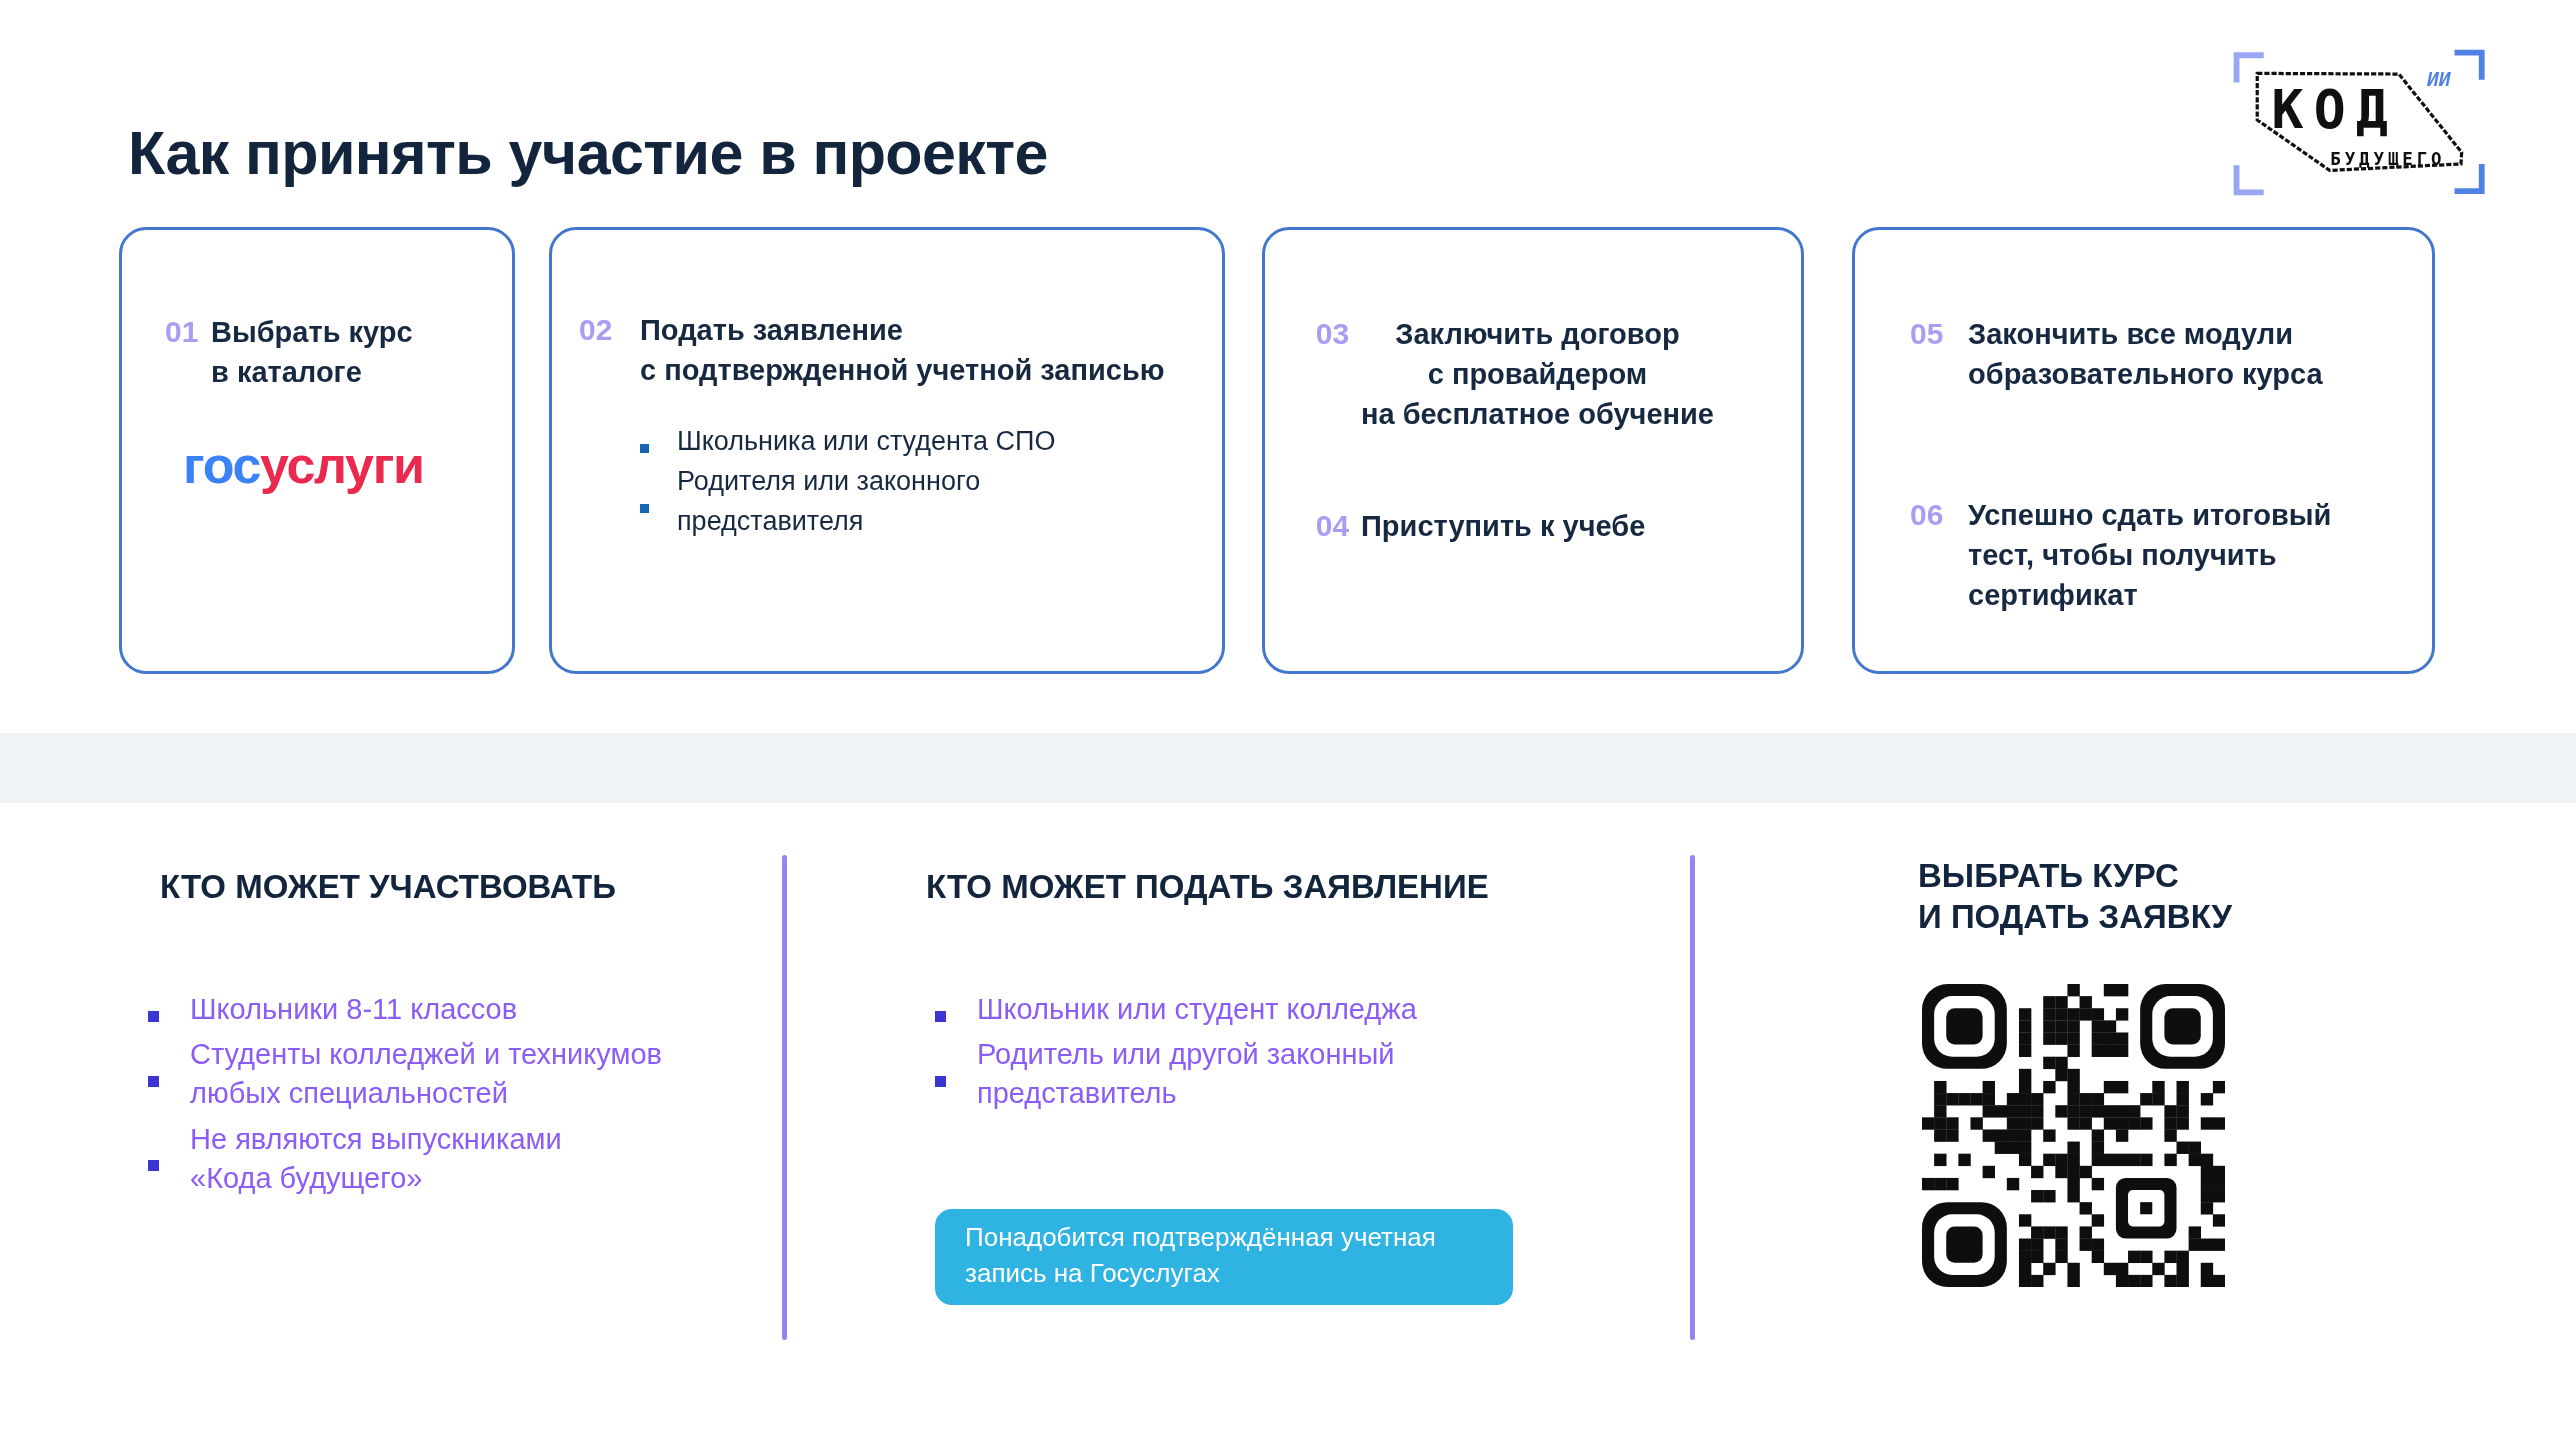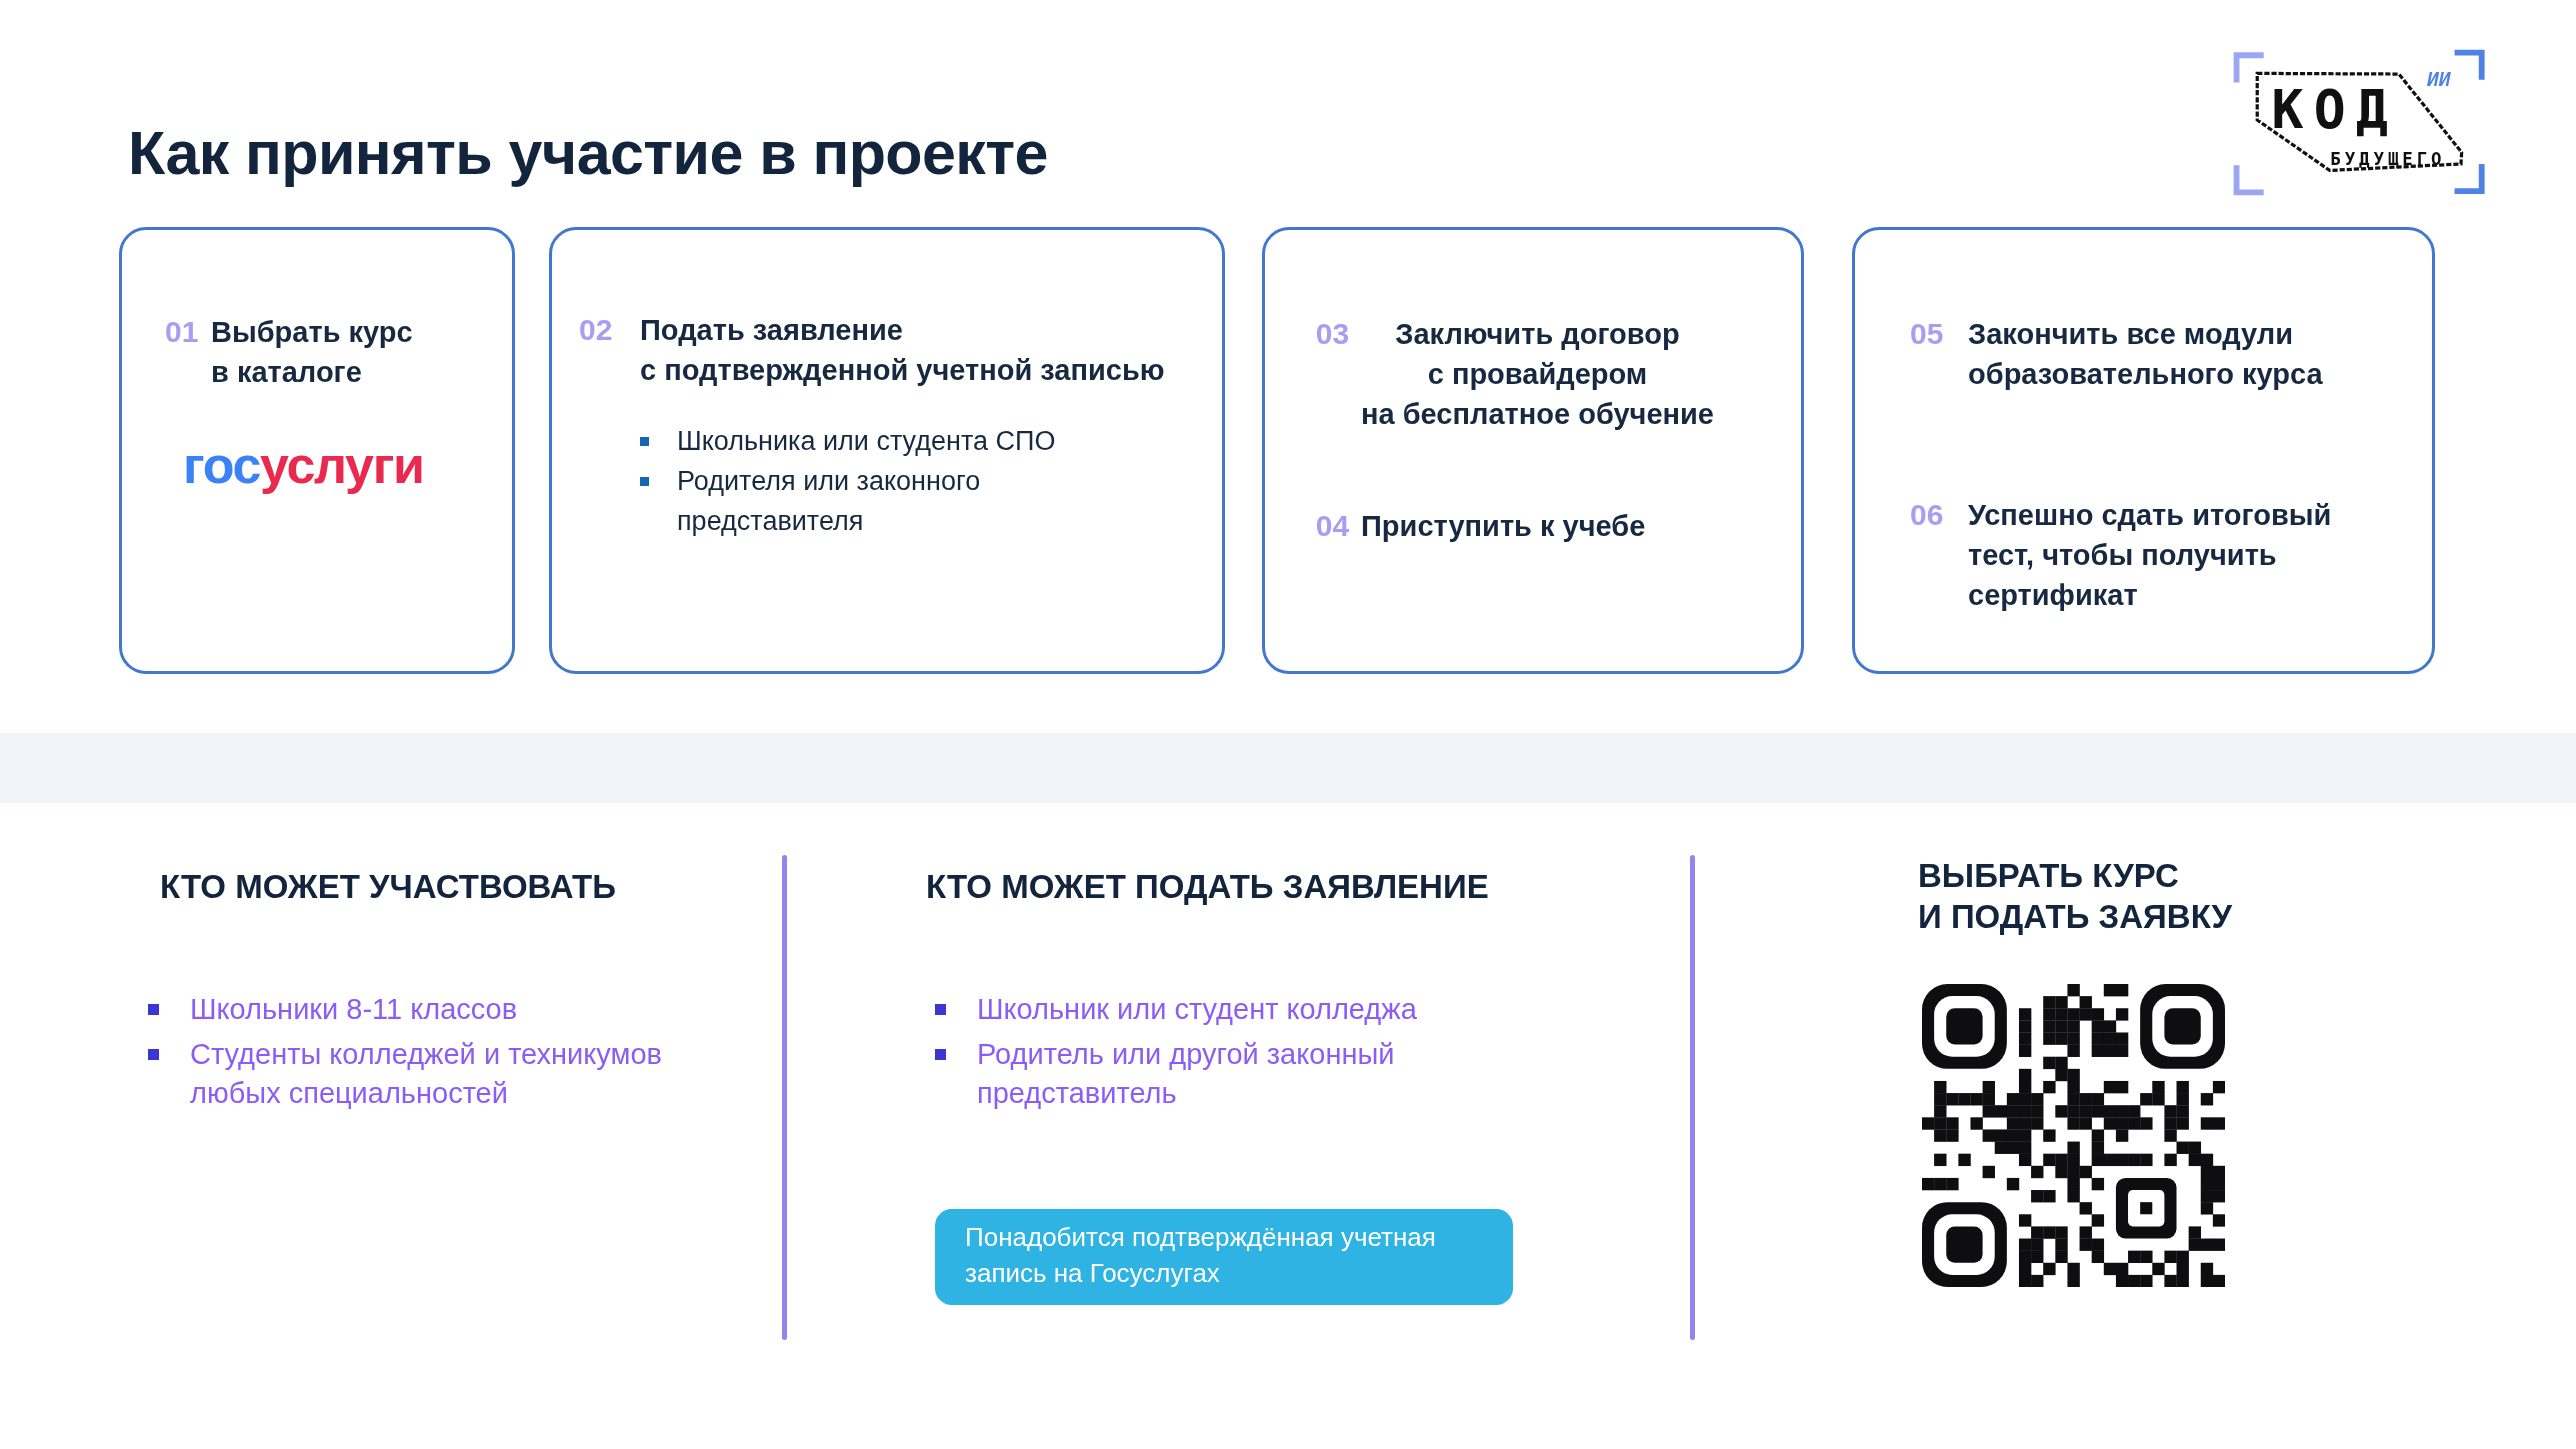--- a/index.html
+++ b/index.html
@@ -23,21 +23,21 @@
   .card4{left:1852px;width:583px;}
   .item{position:absolute;display:flex;align-items:flex-start;}
   .num{font-size:30px;font-weight:700;color:#a89df3;line-height:40px;flex:none;}
   .ctitle{font-size:29px;font-weight:700;color:#172940;line-height:40px;}
   .card1 .item{left:43px;top:82px;}  .card1 .num{width:46px;}
   .card2 .i1{left:27px;top:80px;}    .card2 .num{width:61px;}
   .card3 .i1{left:39px;top:84px;}    .card3 .i2{left:39px;top:276px;}  .card3 .num{width:57px;}
   .card4 .i1{left:55px;top:84px;}    .card4 .i2{left:55px;top:265px;}  .card4 .num{width:58px;}
 
   .card-blist{position:absolute;left:88px;top:191px;}
-  .brow{display:flex;align-items:flex-start;}
+  .brow{display:flex;align-items:center;}
   .card-blist .sq{width:9px;height:9px;background:#1766b3;margin:15.5px 28px 0 0;flex:none;}
   .card-blist .btext{font-size:27px;line-height:40px;color:#172940;}
 
   .gosuslugi{position:absolute;left:61px;top:205px;font-size:52px;font-weight:700;letter-spacing:-1.3px;}
   .gos{color:#3b82f6;} .uslugi{color:#e9294e;}
 
   
   .band{left:0;top:733px;width:2576px;height:70px;background:#f0f4f9;}
 
   
@@ -143,20 +143,25 @@
   <h2 class="abs h2 h2s1">КТО МОЖЕТ УЧАСТВОВАТЬ</h2>
   <div class="blist bl1">
     <div class="brow">
       <span class="sq"></span>
       <div class="btext multiline">Школьники 8-11 классов</div>
     </div>
     <div class="brow">
       <span class="sq"></span>
       <div class="btext multiline">Студенты колледжей и техникумов
 любых специальностей</div>
+    </div>
+    <div class="brow">
+      <span class="sq"></span>
+      <div class="btext multiline">Не являются выпускниками
+«Кода будущего»</div>
     </div>
   </div>
 
   <h2 class="abs h2 h2s2">КТО МОЖЕТ ПОДАТЬ ЗАЯВЛЕНИЕ</h2>
   <div class="blist bl2">
     <div class="brow">
       <span class="sq"></span>
       <div class="btext multiline">Школьник или студент колледжа</div>
     </div>
     <div class="brow">

